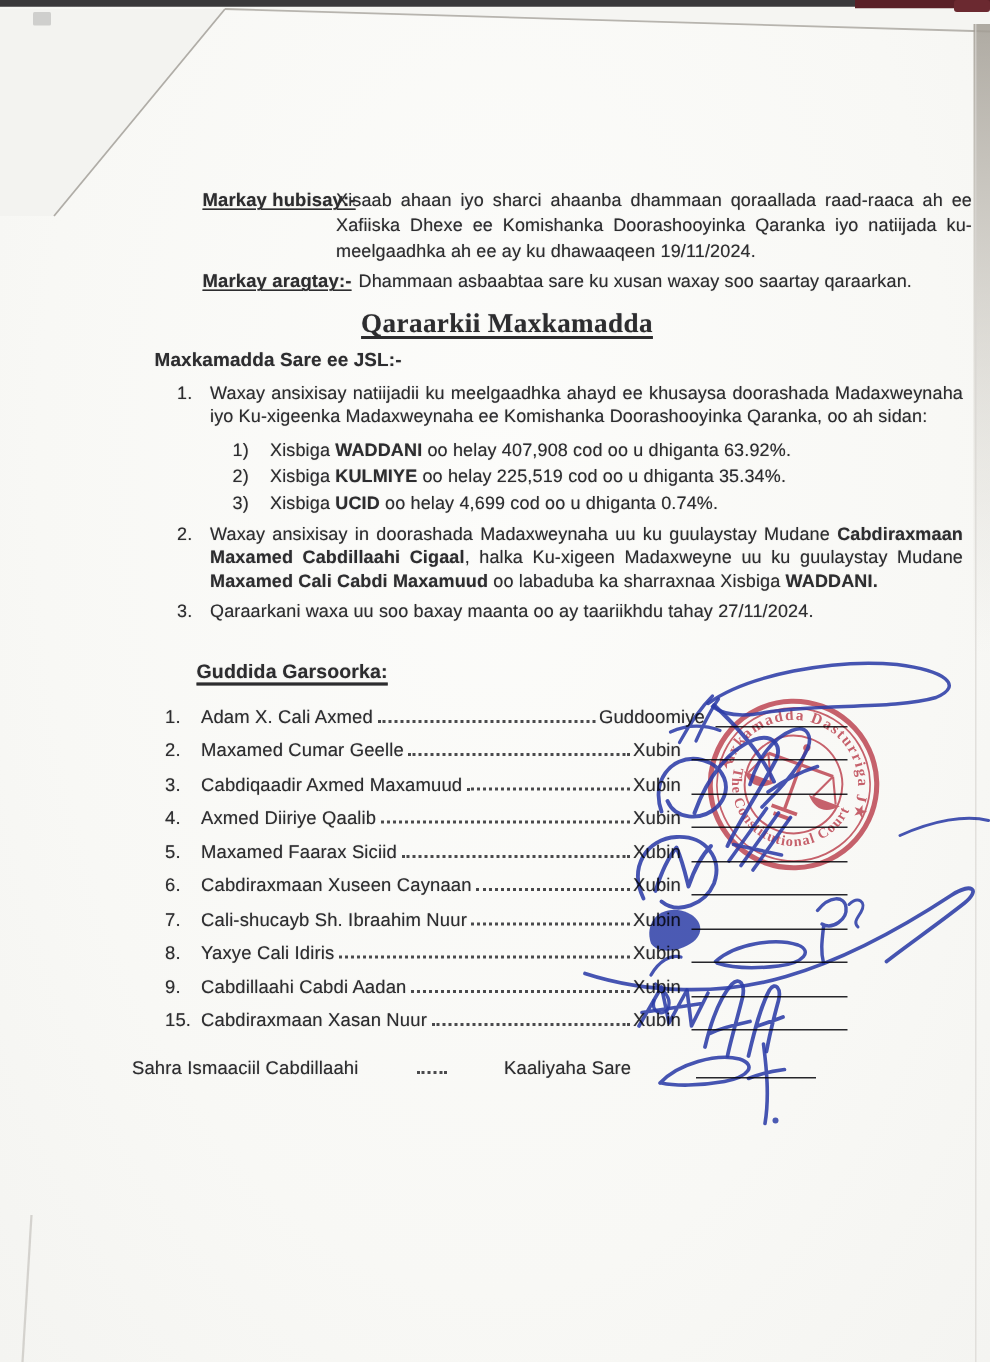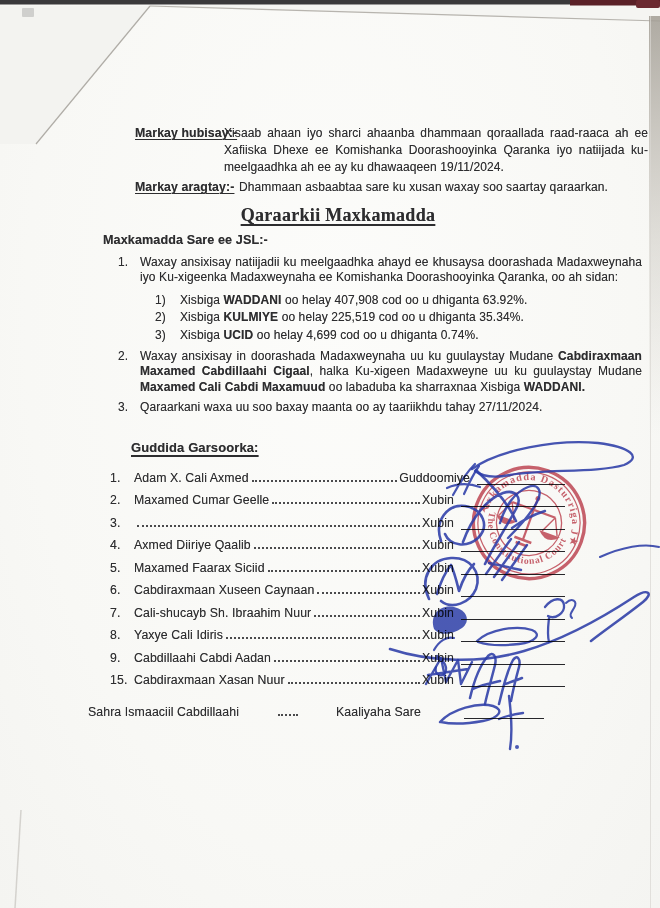--- a/index.html
+++ b/index.html
@@ -135,20 +135,21 @@
         <div class="mrow">
           <span class="mnum">2.</span>
           <span class="mname">Maxamed Cumar Geelle</span>
           <span class="dots"></span>
           <span class="mrole">Xubin</span>
           <span class="sigline"></span>
         </div>
 
         <div class="mrow">
           <span class="mnum">3.</span>
+          <span class="mname">Cabdiqaadir Axmed Maxamuud</span>
           <span class="dots"></span>
           <span class="mrole">Xubin</span>
           <span class="sigline"></span>
         </div>
 
         <div class="mrow">
           <span class="mnum">4.</span>
           <span class="mname">Axmed Diiriye Qaalib</span>
           <span class="dots"></span>
           <span class="mrole">Xubin</span>

